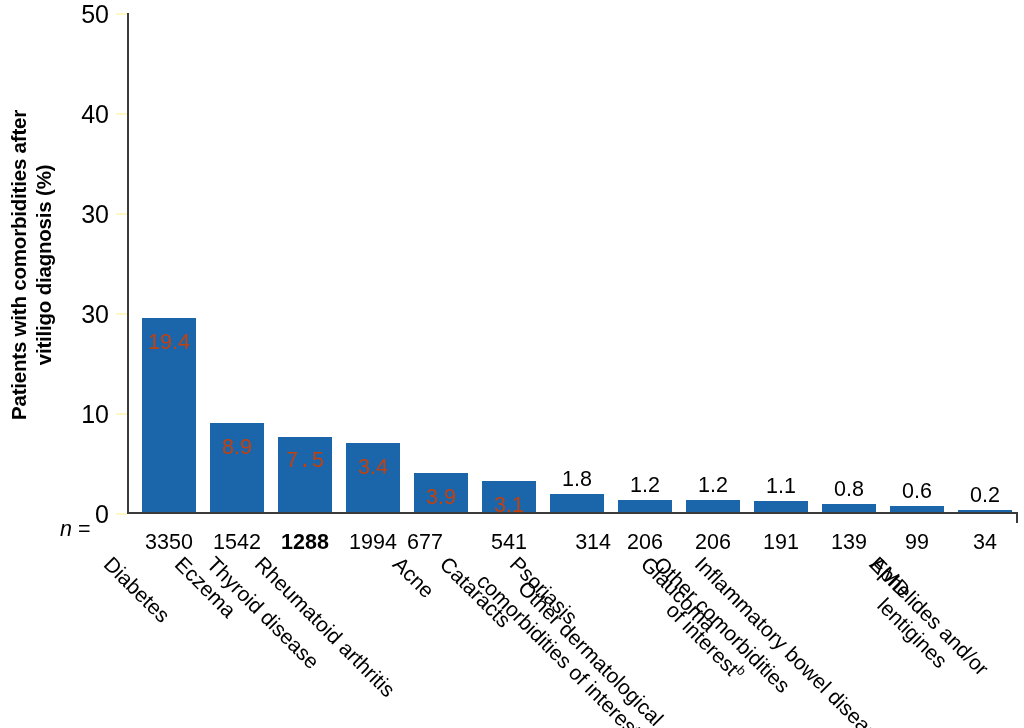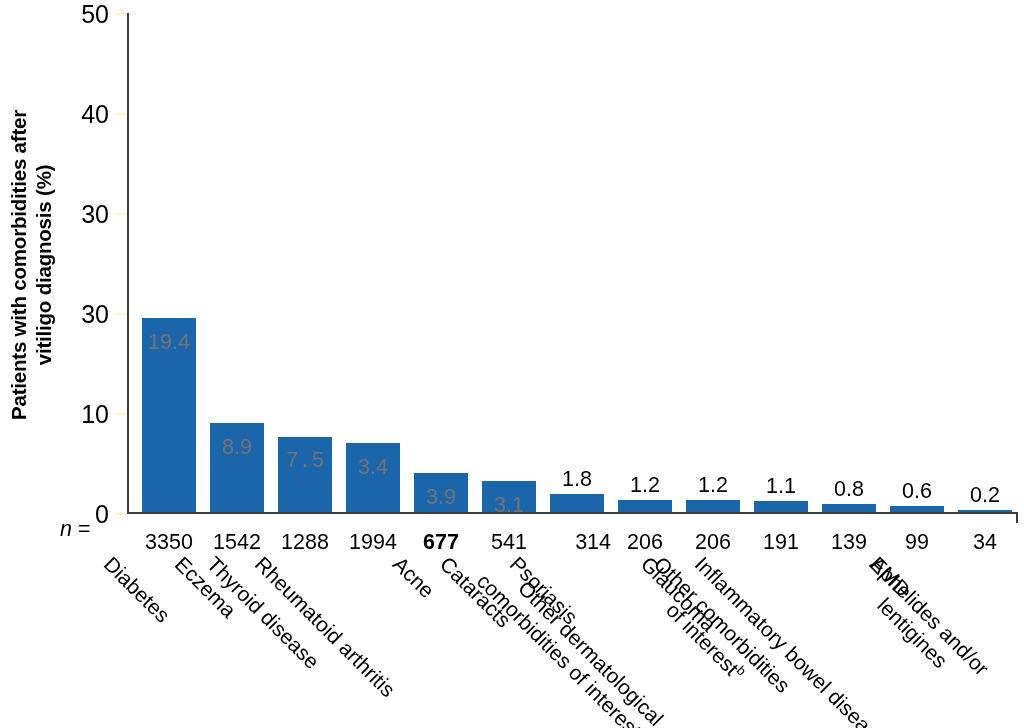--- a/index.html
+++ b/index.html
@@ -95,21 +95,21 @@
     bottom: 1px;
     background: #1b65ab;
   }
   .bar-value {
     position: absolute;
     left: 50%;
     transform: translateX(-50%);
     font-size: 21.5px;
     line-height: 1;
     white-space: nowrap;
-    color: #737373;
+    color: #c2410c;
   }
   .bar-value.outside {
     color: #000000;
   }
 
   
   #n-row {
     position: absolute;
     left: 0px;
     top: 519px;
@@ -219,23 +219,23 @@
         <div class="bar" style="left: 695px; width: 54px; height: 8px; background: rgb(27, 101, 171);"></div>
         <div class="bar-value outside" style="left: 722px; top: 466px;">0.8</div>
         <div class="bar" style="left: 763px; width: 54px; height: 6px; background: rgb(27, 101, 171);"></div>
         <div class="bar-value outside" style="left: 790px; top: 468px;">0.6</div>
         <div class="bar" style="left: 831px; width: 54px; height: 2px; background: rgb(27, 101, 171);"></div>
         <div class="bar-value outside" style="left: 858px; top: 472px;">0.2</div>
       </div>
     <div id="n-row">
         <div class="n-value" style="left: 8px; width: 68px;">3350</div>
         <div class="n-value" style="left: 76px; width: 68px;">1542</div>
-        <div class="n-value" style="left: 144px; width: 68px;">1288</div>
+        <div class="n-value" style="left: 144px; width: 68px; font-weight: bold;">1288</div>
         <div class="n-value" style="left: 212px; width: 68px;">1994</div>
-        <div class="n-value" style="left: 280px; width: 68px; font-weight: bold;">677</div>
+        <div class="n-value" style="left: 264px; width: 68px;">677</div>
         <div class="n-value" style="left: 348px; width: 68px;">541</div>
         <div class="n-value" style="left: 416px; width: 68px; text-align: right;">314</div>
         <div class="n-value" style="left: 484px; width: 68px;">206</div>
         <div class="n-value" style="left: 552px; width: 68px;">206</div>
         <div class="n-value" style="left: 620px; width: 68px;">191</div>
         <div class="n-value" style="left: 688px; width: 68px;">139</div>
         <div class="n-value" style="left: 756px; width: 68px;">99</div>
         <div class="n-value" style="left: 824px; width: 68px;">34</div>
       </div>
   </div>

